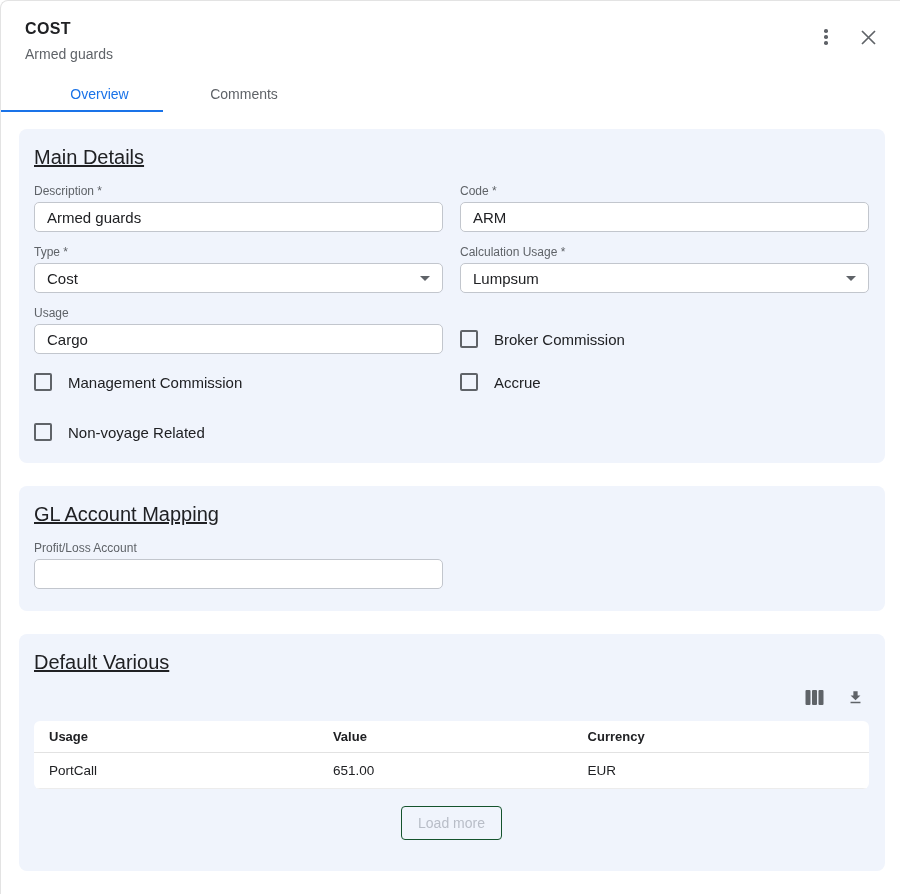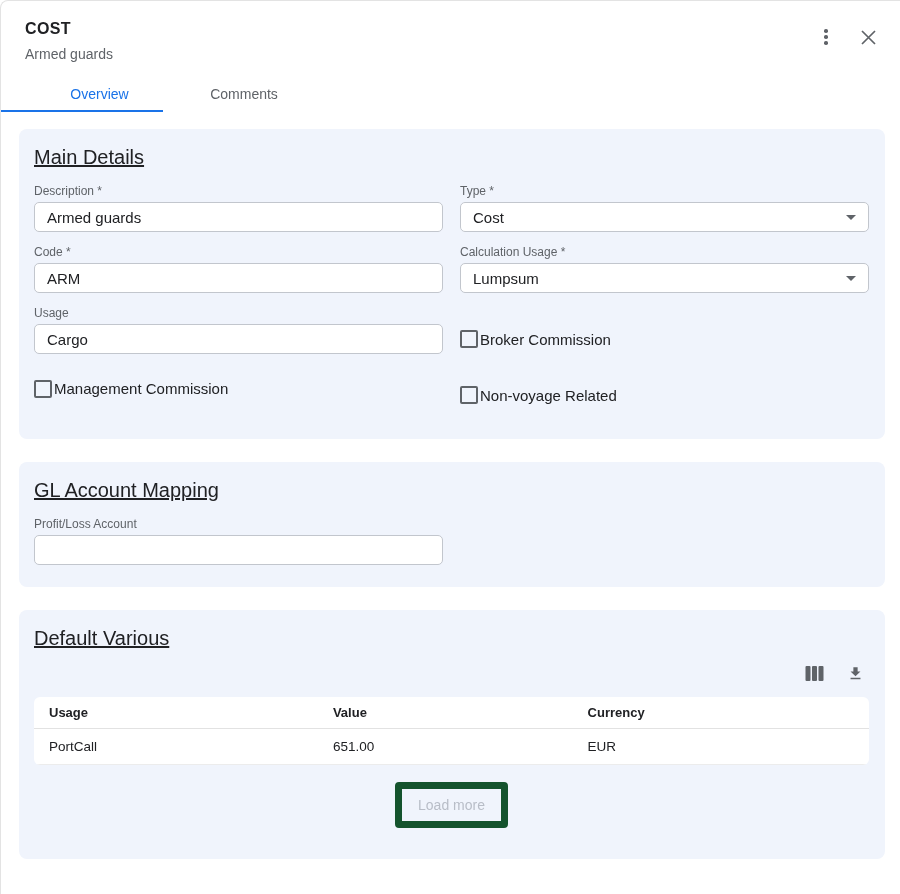--- a/index.html
+++ b/index.html
@@ -43,37 +43,37 @@
     width: 100%; height: 30px; border: 1px solid #c2c6cd; border-radius: 5px; background: #fff;
     padding: 0 12px; font-size: 15px; color: #202124; font-family: "Liberation Sans", sans-serif; outline: none;
   }
   .select {
     display: flex; align-items: center; justify-content: space-between; height: 30px;
     border: 1px solid #c2c6cd; border-radius: 5px; background: #fff; padding: 0 12px;
     font-size: 15px; color: #202124; cursor: pointer;
   }
   .caret { width: 0; height: 0; border-left: 5px solid transparent; border-right: 5px solid transparent; border-top: 5px solid #5f6368; }
 
-  .checkbox-row { display: flex; align-items: center; gap: 2px; font-size: 15px; color: #202124; cursor: pointer; }
+  .checkbox-row { display: flex; align-items: center; gap: 16px; font-size: 15px; color: #202124; cursor: pointer; }
   .checkbox { width: 18px; height: 18px; border: 2px solid #5f6368; border-radius: 2px; background: transparent; flex: none; }
   .cb-align-input { align-self: end; margin-bottom: 6px; }
   .cb-row-2 { margin-top: 6px; }
   .cb-row-3 { margin-top: 19px; }
 
   
   .table-tools { display: flex; justify-content: flex-end; align-items: center; gap: 23px; margin: 12px 5px 15px 0; }
   .table-tools svg { display: block; cursor: pointer; }
   .table-card { background: #ffffff; border-radius: 6px; overflow: hidden; }
   table { width: 100%; border-collapse: collapse; table-layout: fixed; }
   col.c1 { width: 34%; } col.c2 { width: 30.5%; } col.c3 { width: 35.5%; }
   th { text-align: left; font-size: 13px; font-weight: 700; color: #202124;
        padding: 8px 10px 8px 15px; border-bottom: 1px solid #e2e2e2; }
   td { font-size: 13.5px; color: #202124; padding: 10px 10px 10px 15px; border-bottom: 1px solid #ececec; }
   .load-more-wrap { display: flex; justify-content: center; margin-top: 17px; margin-bottom: 9px; }
-  .load-more { padding: 8px 16px; font-size: 14px; color: #b8bdc7; border: 7px solid #14532d;
+  .load-more { padding: 8px 16px; font-size: 14px; color: #b8bdc7; border: 1px solid #14532d;
                border-radius: 4px; background: transparent; font-family: "Liberation Sans", sans-serif; }
 </style>
 </head>
 <body>
 
 <div class="header">
   <div>
     <div class="header-title">COST</div>
     <div class="header-subtitle">Armed guards</div>
   </div>
@@ -101,51 +101,55 @@
 <div class="content">
 
   <div class="section">
     <div class="section-title">Main Details</div>
     <div class="grid">
       <div class="field">
         <div class="field-label">Description *</div>
         <input class="text-input" type="text" value="Armed guards" style="">
       </div>
       <div class="field">
+        <div class="field-label">Code *</div>
+        <input class="text-input" type="text" value="ARM" style="">
+      </div>
+
+      <div class="field">
         <div class="field-label">Type *</div>
         <div class="select">
           <span>Cost</span>
           <span class="caret"></span>
         </div>
       </div>
-
-      <div class="field">
-        <div class="field-label">Code *</div>
-        <input class="text-input" type="text" value="ARM" style="">
-      </div>
       <div class="field">
         <div class="field-label">Calculation Usage *</div>
         <div class="select">
           <span>Lumpsum</span>
           <span class="caret"></span>
         </div>
       </div>
 
       <div class="field">
         <div class="field-label">Usage</div>
         <input class="text-input" type="text" value="Cargo" style="">
       </div>
       <div class="checkbox-row cb-align-input">
         <span class="checkbox"></span>
         <span>Broker Commission</span>
       </div>
 
       <div class="checkbox-row cb-row-2">
         <span class="checkbox"></span>
         <span>Management Commission</span>
+      </div>
+      <div class="checkbox-row cb-row-2">
+        <span class="checkbox"></span>
+        <span>Accrue</span>
       </div>
 
       <div class="checkbox-row cb-row-3">
         <span class="checkbox"></span>
         <span>Non-voyage Related</span>
       </div>
       <div></div>
     </div>
   </div>
 

